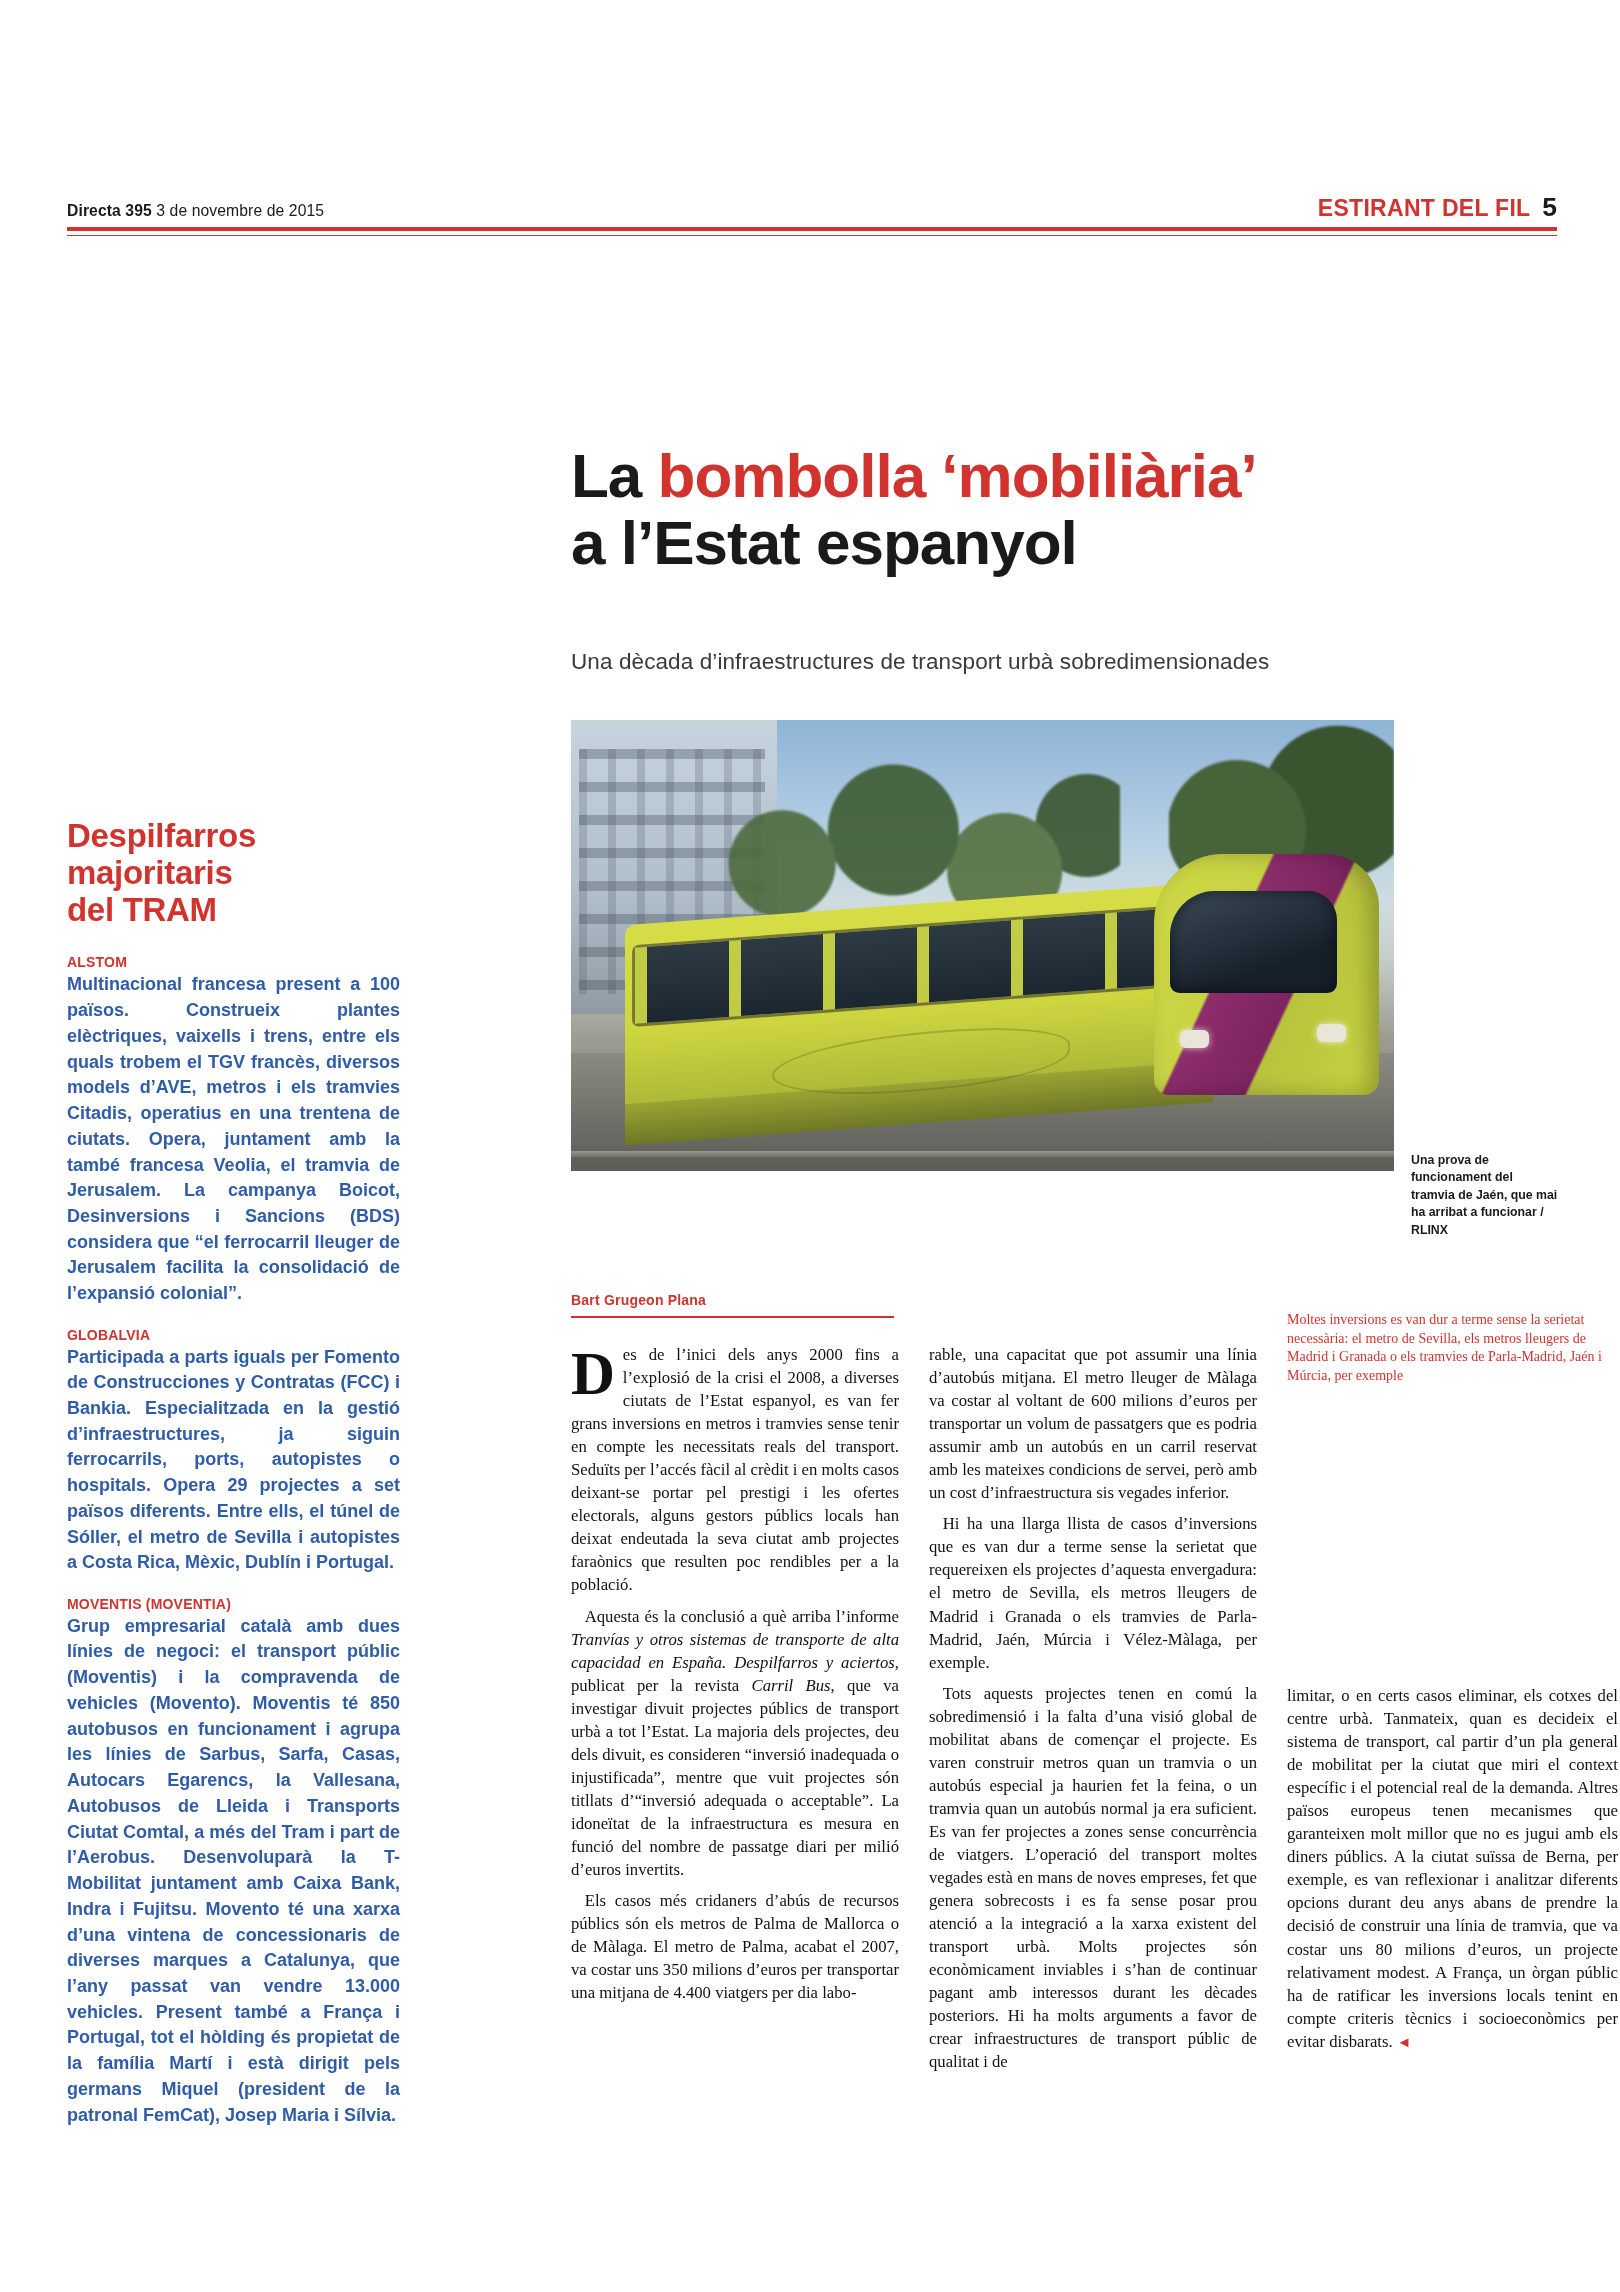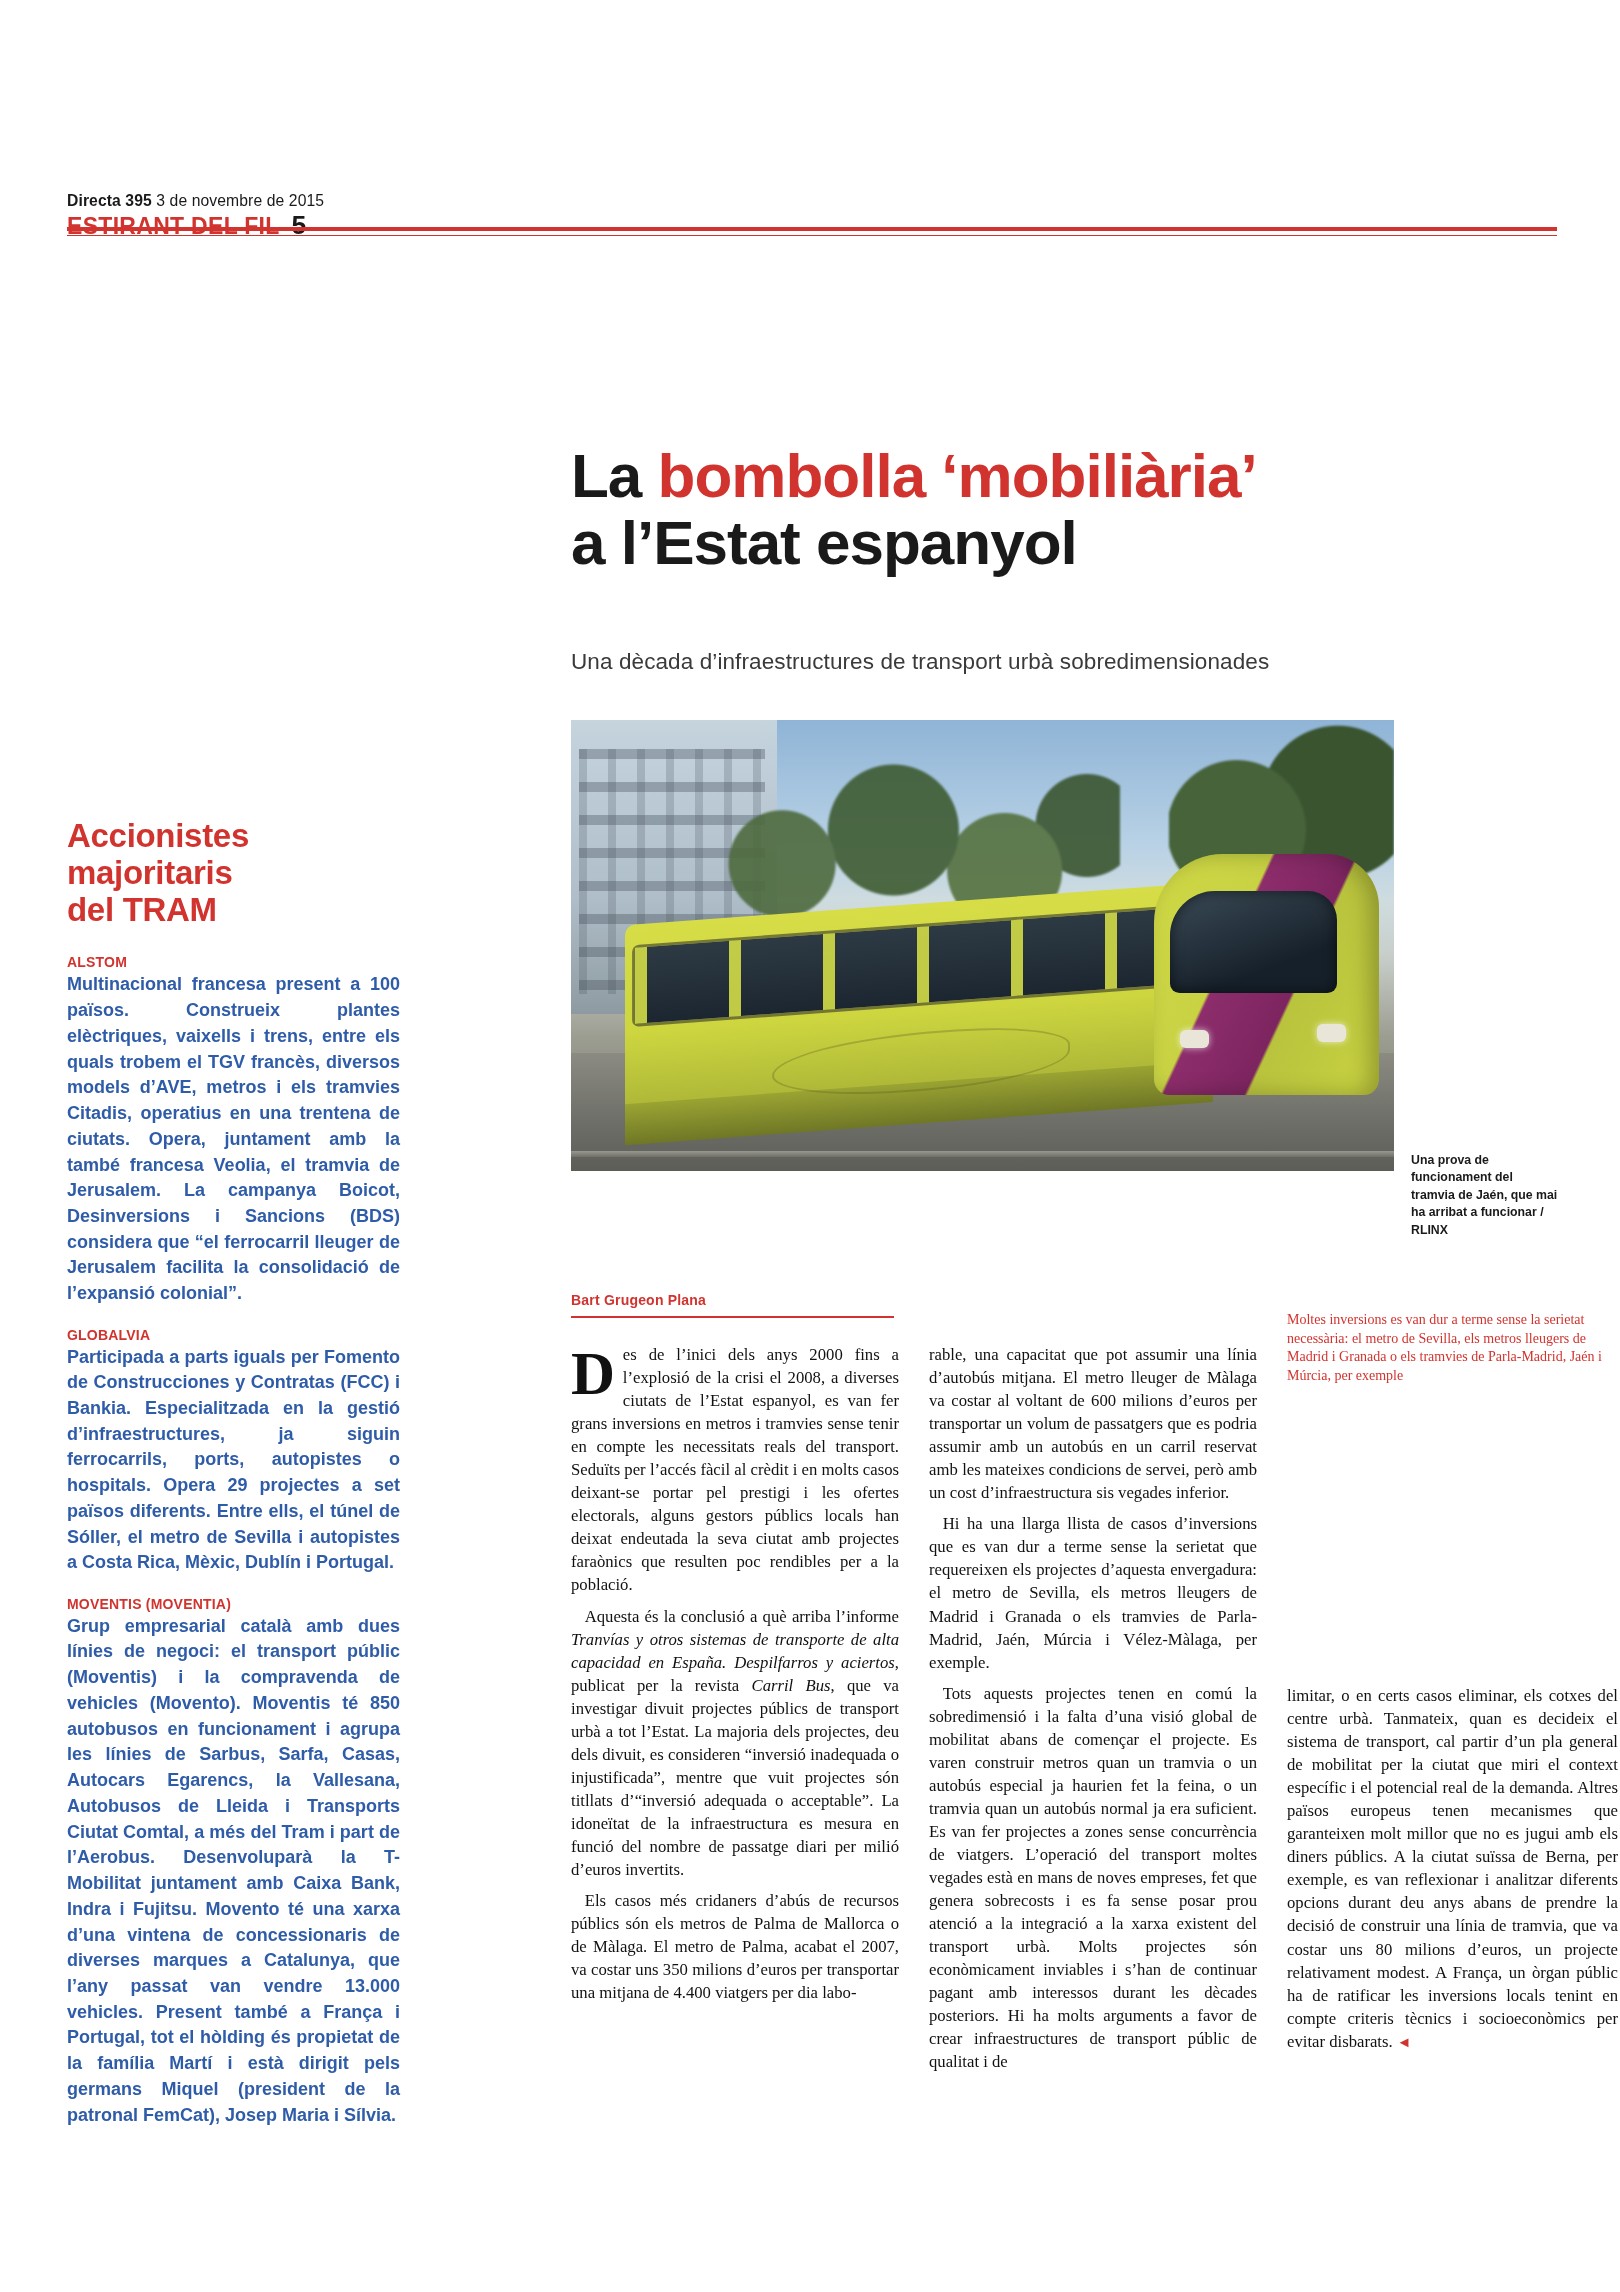--- a/index.html
+++ b/index.html
@@ -25,21 +25,20 @@
 
   
   .masthead {
     position: absolute;
     left: 67px;
     top: 192px;
     width: 1490px;
     display: flex;
     align-items: baseline;
     justify-content: space-between;
-    flex-direction: column;
   }
   .masthead-left {
     font-size: 15.7px;
     color: #1a1a1a;
     letter-spacing: 0.1px;
   }
   .masthead-left .pub {
     font-weight: bold;
   }
   .masthead-right {
@@ -396,21 +395,21 @@
         <div class="tram-windshield"></div>
         <div class="tram-headlight l"></div>
         <div class="tram-headlight r"></div>
       </div>
     </div>
   </div>
   <div class="photo-caption">Una prova de funcionament del tramvia de Jaén, que mai ha arribat a funcionar / RLINX</div>
 
   <div class="sidebar">
     <h2>
-      <span>Accionistes</span><br>
+      <span>Despilfarros</span><br>
       <span>majoritaris</span><br>
       <span>del TRAM</span>
     </h2>
 
     <div class="side-entry">
       <h3>ALSTOM</h3>
       <p>Multinacional francesa present a 100 països. Construeix plantes elèctriques, vaixells i trens, entre els quals trobem el TGV francès, diversos models d’AVE, metros i els tramvies Citadis, operatius en una trentena de ciutats. Opera, juntament amb la també francesa Veolia, el tramvia de Jerusalem. La campanya Boicot, Desinversions i Sancions (BDS) considera que “el ferrocarril lleuger de Jerusalem facilita la consolidació de l’expansió colonial”.</p>
     </div>
 
     <div class="side-entry">

